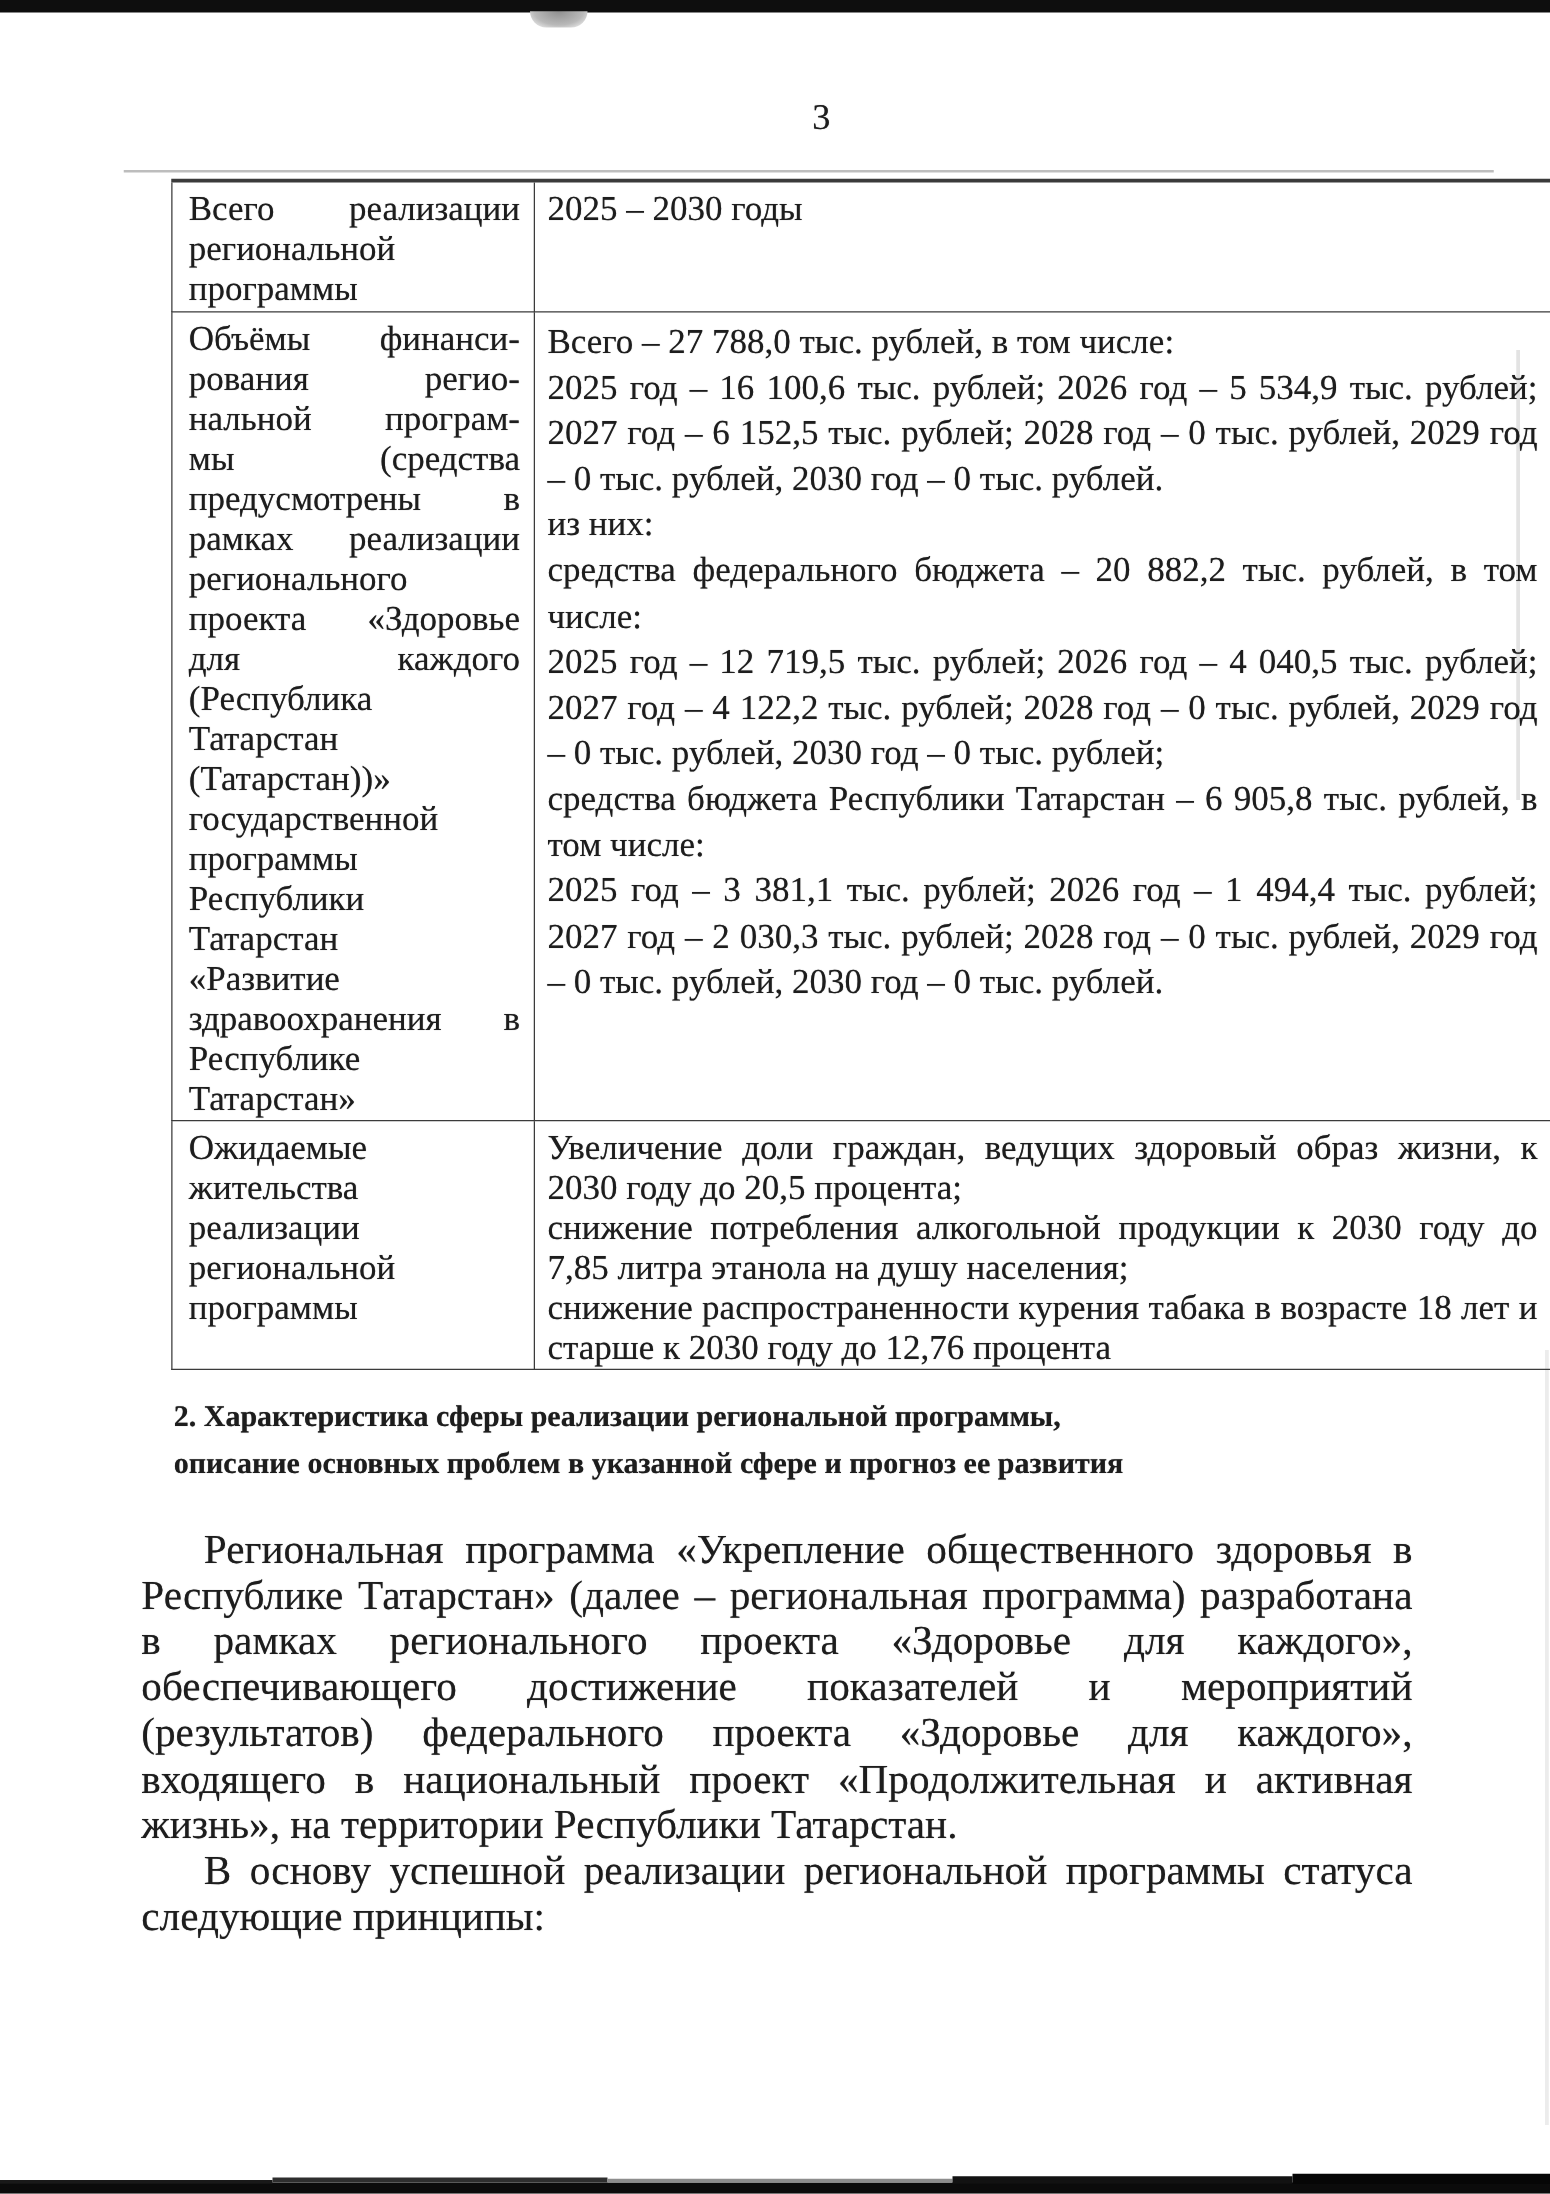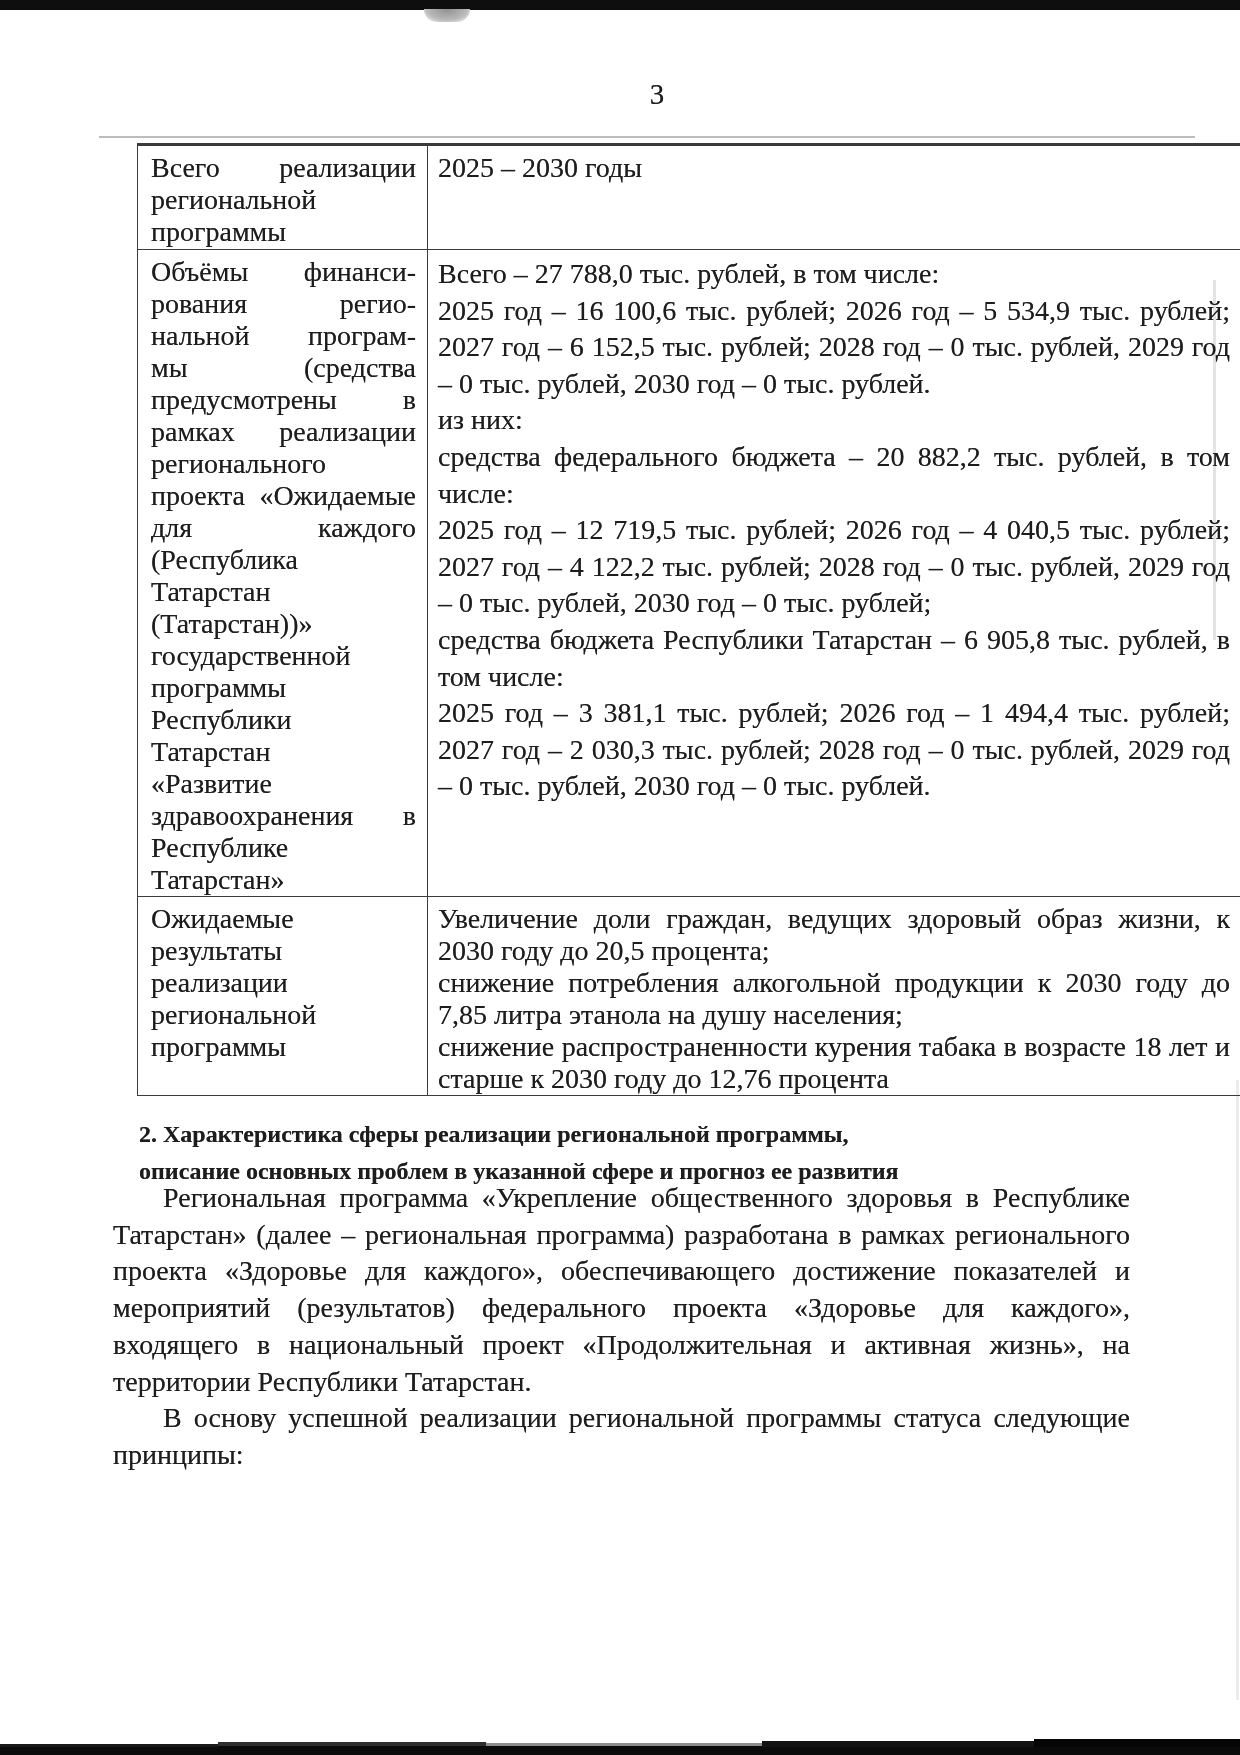--- a/index.html
+++ b/index.html
@@ -97,23 +97,23 @@
   .section-heading {
     position: absolute; top: 1116px; left: 113px;
     width: 1017px; margin: 0; padding-left: 26px;
     box-sizing: border-box;
     font-size: 24px; font-weight: 700;
     line-height: 37px;
     text-align: left;
     white-space: pre-line;
   }
   .text-block {
-    position: absolute; top: 1180px; left: 113px;
+    position: absolute; top: 1222px; left: 113px;
     width: 1017px;
-    font-size: 28px; line-height: 36.7px;
+    font-size: 33px; line-height: 36.7px;
   }
   .text-block p {
     margin: 0;
     text-indent: 50px;
     text-align: justify;
   }
 </style>
 </head>
 <body>
 
@@ -134,21 +134,21 @@
     <td class="cell-value col-value">2025 – 2030 годы</td>
   </tr>
   <tr class="r2">
     <td class="cell-label col-label">Объёмы финанси-
 рования регио-
 нальной програм-
 мы (средства
 предусмотрены в
 рамках реализации
 регионального
-проекта «Ожидаемые
+проекта «Здоровье
 для каждого
 (Республика
 Татарстан
 (Татарстан))»
 государственной
 программы
 Республики
 Татарстан
 «Развитие
 здравоохранения в
@@ -157,21 +157,21 @@
     <td class="cell-value col-value lh-lg">Всего – 27&nbsp;788,0 тыс. рублей, в том числе:
 2025 год – 16&nbsp;100,6 тыс. рублей; 2026 год – 5&nbsp;534,9 тыс. рублей; 2027 год – 6&nbsp;152,5 тыс. рублей; 2028 год – 0 тыс. рублей, 2029 год – 0 тыс. рублей, 2030 год – 0 тыс. рублей.
 из них:
 средства федерального бюджета – 20&nbsp;882,2 тыс. рублей, в том числе:
 2025 год – 12&nbsp;719,5 тыс. рублей; 2026 год – 4&nbsp;040,5 тыс. рублей; 2027 год – 4&nbsp;122,2 тыс. рублей; 2028 год – 0 тыс. рублей, 2029 год – 0 тыс. рублей, 2030 год – 0 тыс. рублей;
 средства бюджета Республики Татарстан – 6&nbsp;905,8 тыс. рублей, в том числе:
 2025 год – 3&nbsp;381,1 тыс. рублей; 2026 год – 1&nbsp;494,4 тыс. рублей; 2027 год – 2&nbsp;030,3 тыс. рублей; 2028 год – 0 тыс. рублей, 2029 год – 0 тыс. рублей, 2030 год – 0 тыс. рублей.</td>
   </tr>
   <tr class="r3">
     <td class="cell-label col-label">Ожидаемые
-результаты
+жительства
 реализации
 региональной
 программы</td>
     <td class="cell-value col-value">Увеличение доли граждан, ведущих здоровый образ жизни, к 2030 году до 20,5 процента;
 снижение потребления алкогольной продукции к 2030 году до 7,85 литра этанола на душу населения;
 снижение распространенности курения табака в возрасте 18 лет и старше к 2030 году до 12,76 процента</td>
   </tr>
 </tbody>
   </table>
 

